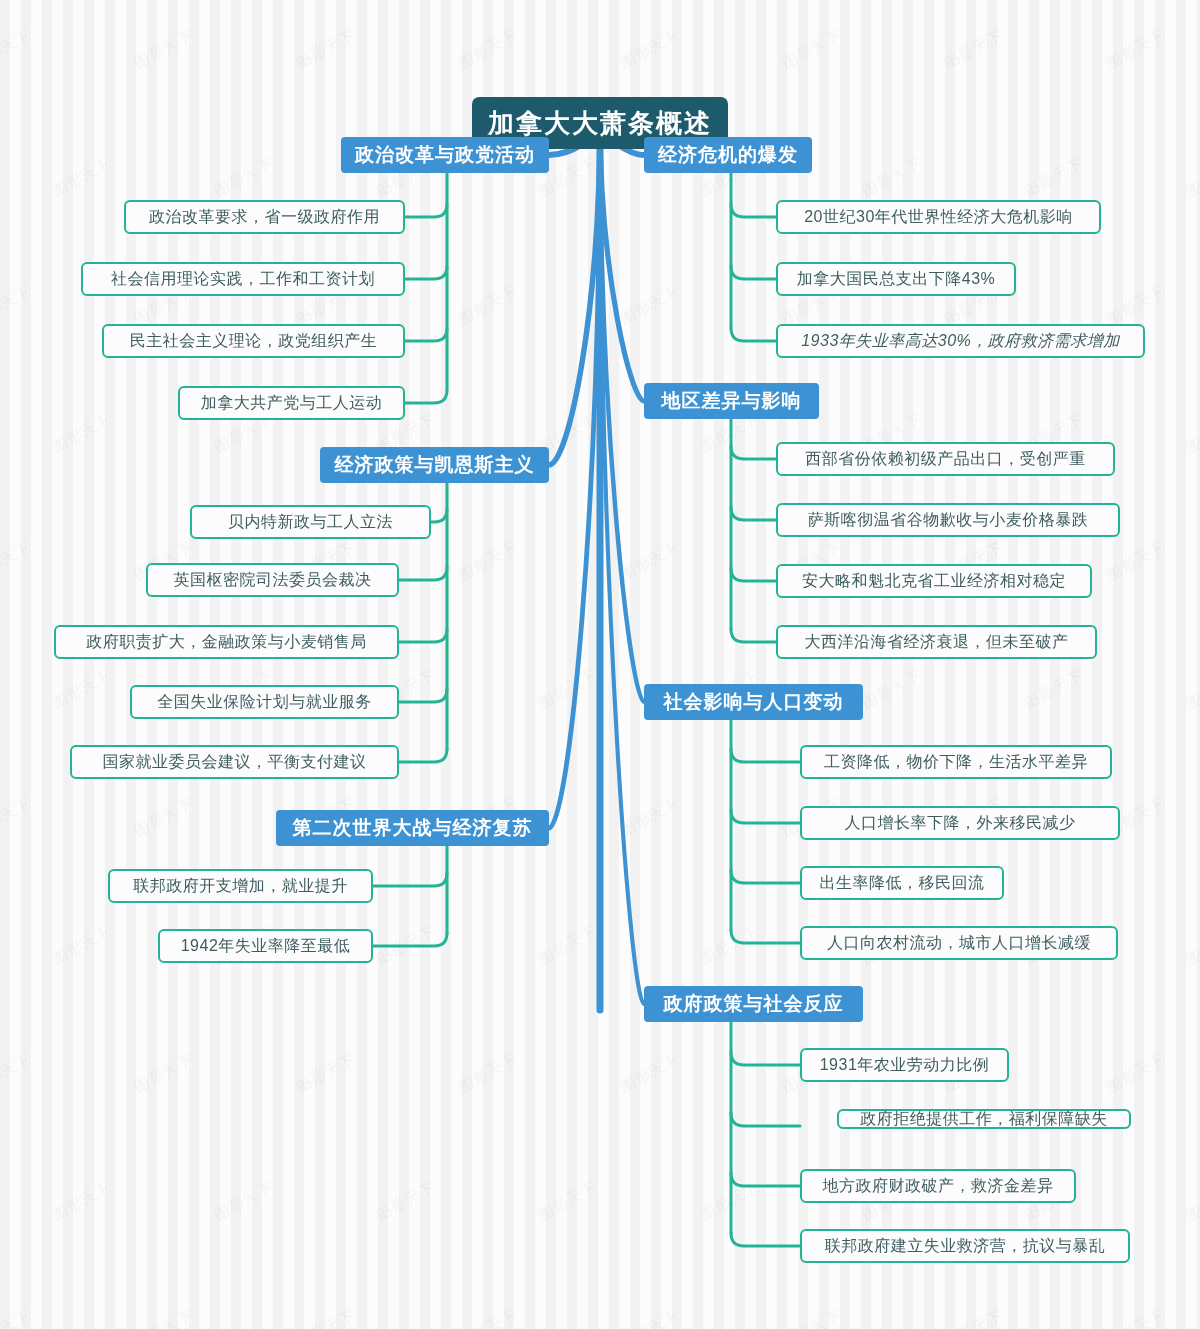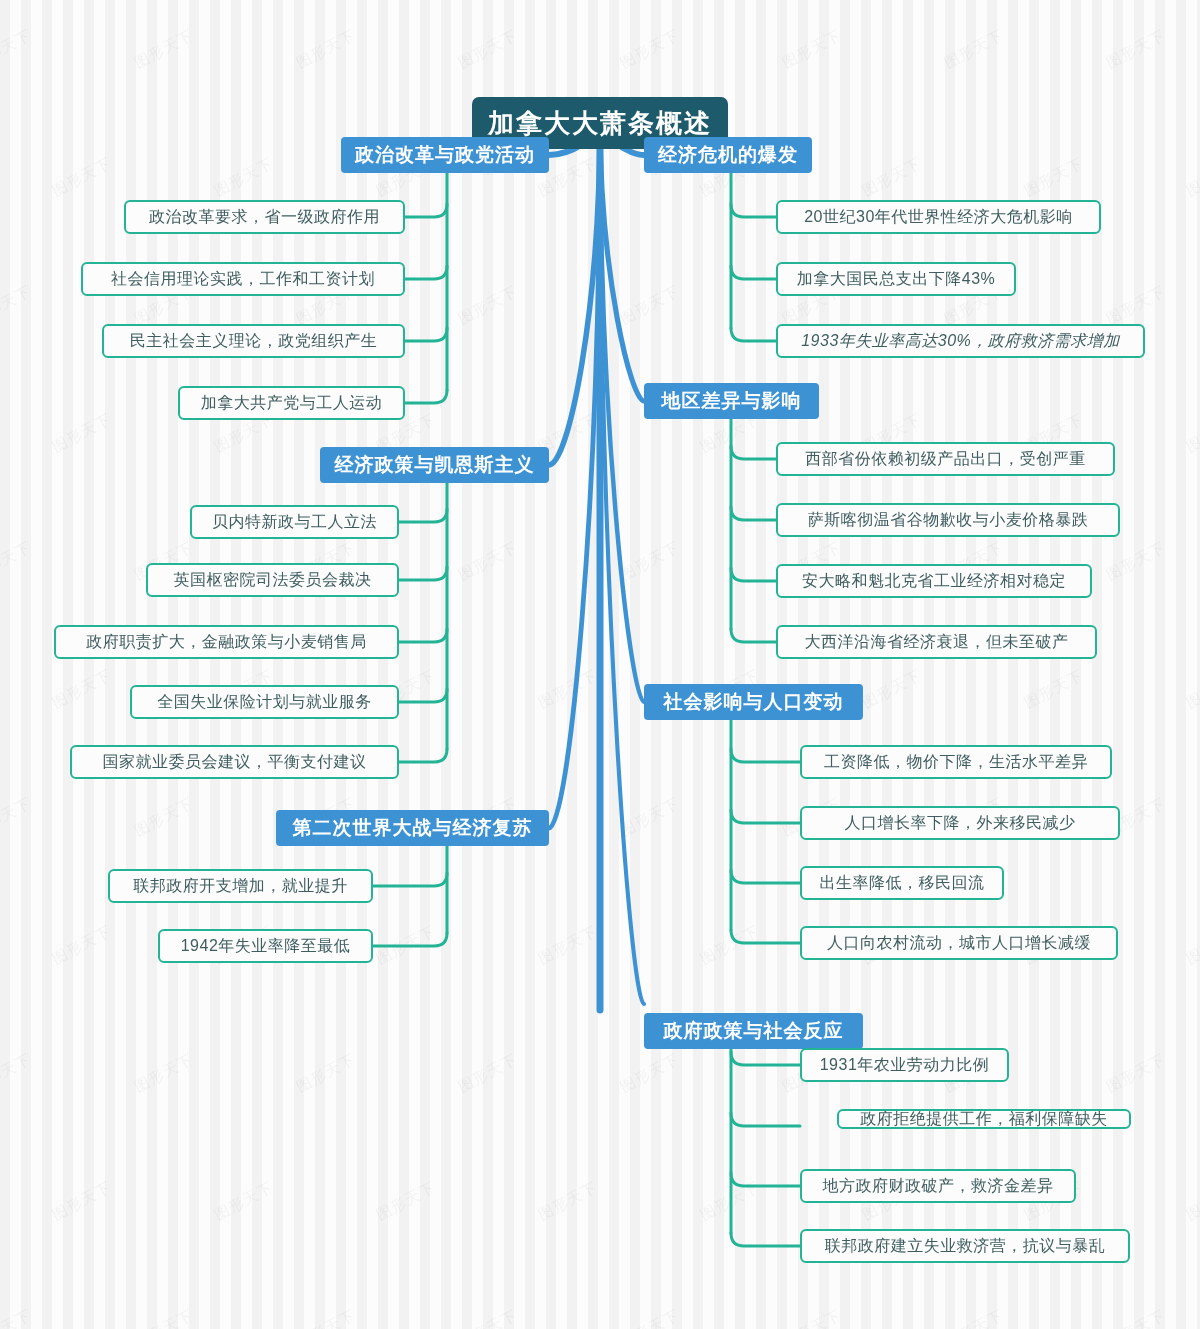--- a/index.html
+++ b/index.html
@@ -234,38 +234,38 @@
       <div class="node node-l1" style="left: 341px; top: 137px; width: 208px; height: 36px;">政治改革与政党活动</div>
       <div class="node node-leaf" style="left: 124px; top: 200px; width: 281px; height: 34px;">政治改革要求，省一级政府作用</div>
       <div class="node node-leaf" style="left: 81px; top: 262px; width: 324px; height: 34px;">社会信用理论实践，工作和工资计划</div>
       <div class="node node-leaf" style="left: 102px; top: 324px; width: 303px; height: 34px;">民主社会主义理论，政党组织产生</div>
       <div class="node node-leaf" style="left: 178px; top: 386px; width: 227px; height: 34px;">加拿大共产党与工人运动</div>
       <div class="node node-l1" style="left: 644px; top: 137px; width: 168px; height: 36px;">经济危机的爆发</div>
       <div class="node node-leaf" style="left: 776px; top: 200px; width: 325px; height: 34px;">20世纪30年代世界性经济大危机影响</div>
       <div class="node node-leaf" style="left: 776px; top: 262px; width: 240px; height: 34px;">加拿大国民总支出下降43%</div>
       <div class="node node-leaf" style="left: 776px; top: 324px; width: 369px; height: 34px; font-style: italic;">1933年失业率高达30%，政府救济需求增加</div>
       <div class="node node-l1" style="left: 320px; top: 447px; width: 229px; height: 36px;">经济政策与凯恩斯主义</div>
-      <div class="node node-leaf" style="left: 190px; top: 505px; width: 209px; height: 34px;">贝内特新政与工人立法</div>
+      <div class="node node-leaf" style="left: 190px; top: 505px; width: 241px; height: 34px;">贝内特新政与工人立法</div>
       <div class="node node-leaf" style="left: 146px; top: 563px; width: 253px; height: 34px;">英国枢密院司法委员会裁决</div>
       <div class="node node-leaf" style="left: 54px; top: 625px; width: 345px; height: 34px;">政府职责扩大，金融政策与小麦销售局</div>
       <div class="node node-leaf" style="left: 130px; top: 685px; width: 269px; height: 34px;">全国失业保险计划与就业服务</div>
       <div class="node node-leaf" style="left: 70px; top: 745px; width: 329px; height: 34px;">国家就业委员会建议，平衡支付建议</div>
       <div class="node node-l1" style="left: 644px; top: 383px; width: 175px; height: 36px;">地区差异与影响</div>
       <div class="node node-leaf" style="left: 776px; top: 442px; width: 339px; height: 34px;">西部省份依赖初级产品出口，受创严重</div>
       <div class="node node-leaf" style="left: 776px; top: 503px; width: 344px; height: 34px;">萨斯喀彻温省谷物歉收与小麦价格暴跌</div>
       <div class="node node-leaf" style="left: 776px; top: 564px; width: 316px; height: 34px;">安大略和魁北克省工业经济相对稳定</div>
       <div class="node node-leaf" style="left: 776px; top: 625px; width: 321px; height: 34px;">大西洋沿海省经济衰退，但未至破产</div>
       <div class="node node-l1" style="left: 276px; top: 810px; width: 273px; height: 36px;">第二次世界大战与经济复苏</div>
       <div class="node node-leaf" style="left: 108px; top: 869px; width: 265px; height: 34px;">联邦政府开支增加，就业提升</div>
       <div class="node node-leaf" style="left: 158px; top: 929px; width: 215px; height: 34px;">1942年失业率降至最低</div>
       <div class="node node-l1" style="left: 644px; top: 684px; width: 219px; height: 36px;">社会影响与人口变动</div>
       <div class="node node-leaf" style="left: 800px; top: 745px; width: 312px; height: 34px;">工资降低，物价下降，生活水平差异</div>
       <div class="node node-leaf" style="left: 800px; top: 806px; width: 320px; height: 34px; text-align: center;">人口增长率下降，外来移民减少</div>
       <div class="node node-leaf" style="left: 800px; top: 866px; width: 204px; height: 34px;">出生率降低，移民回流</div>
       <div class="node node-leaf" style="left: 800px; top: 926px; width: 318px; height: 34px;">人口向农村流动，城市人口增长减缓</div>
-      <div class="node node-l1" style="left: 644px; top: 986px; width: 219px; height: 36px; margin-top: 27px;">政府政策与社会反应</div>
+      <div class="node node-l1" style="left: 644px; top: 986px; width: 219px; height: 36px;">政府政策与社会反应</div>
       <div class="node node-leaf" style="left: 800px; top: 1048px; width: 209px; height: 34px;">1931年农业劳动力比例</div>
       <div class="node node-leaf" style="left: 800px; top: 1109px; width: 294px; height: 20px; margin-left: 37px;">政府拒绝提供工作，福利保障缺失</div>
       <div class="node node-leaf" style="left: 800px; top: 1169px; width: 276px; height: 34px;">地方政府财政破产，救济金差异</div>
       <div class="node node-leaf" style="left: 800px; top: 1229px; width: 330px; height: 34px;">联邦政府建立失业救济营，抗议与暴乱</div>
     </div>
 
 </div>
 
 </body></html>

